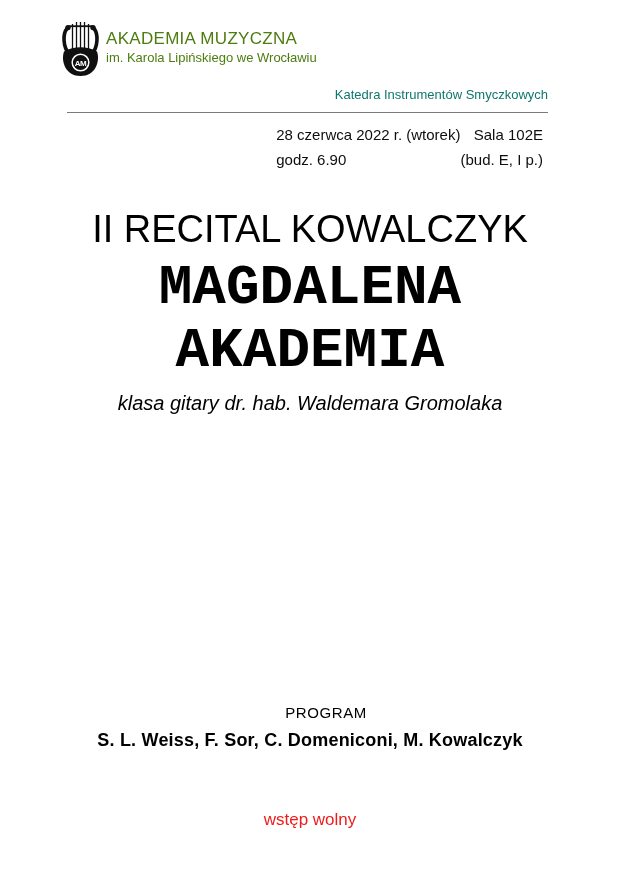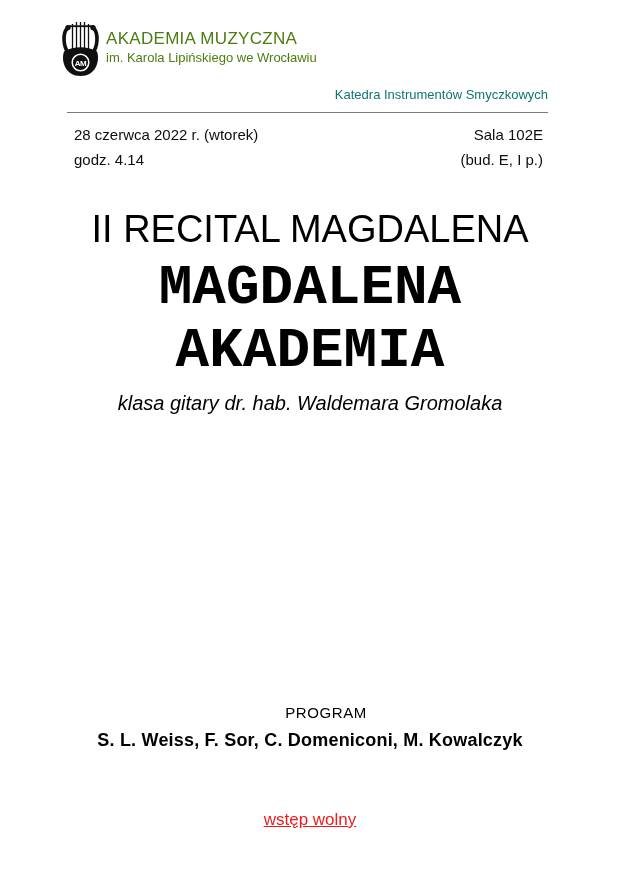--- a/index.html
+++ b/index.html
@@ -5,34 +5,34 @@
   html,body { margin:0; padding:0; background:#ffffff; }
   .page {
     position:relative; width:620px; height:877px; background:#ffffff;
     font-family:"Liberation Sans", sans-serif; color:#000; overflow:hidden;
   }
   .lyre-icon { position:absolute; left:57px; top:19px; }
   .org-name  { position:absolute; left:106px; top:28px; font-size:17px; line-height:22px; color:#4d7c0f; letter-spacing:0.3px; white-space:nowrap; }
   .org-sub   { position:absolute; left:106px; top:50px; font-size:13px; line-height:16px; color:#4d7c0f; white-space:nowrap; }
   .dept      { position:absolute; top:86px; right:72px; font-size:13px; line-height:18px; color:#0f766e; white-space:nowrap; }
   .rule      { position:absolute; top:112px; left:67px; width:481px; height:1px; background:#7a7a7a; }
-  .meta      { position:absolute; top:122px; left:74px; right:77px; display:flex; justify-content:space-between; font-size:15px; line-height:25px; color:#0e0e0e; }
+  .meta      { position:absolute; top:122px; left:74px; right:77px; display:flex; justify-content:flex-end; font-size:15px; line-height:25px; color:#0e0e0e; }
   .meta-right { text-align:right; }
   .title     { position:absolute; top:205px; left:0; width:100%; text-align:center;
                font-size:38px; line-height:48px; font-weight:400; margin:0; }
   .performer { position:absolute; top:257px; left:0; width:100%; text-align:center;
                font-size:56px; line-height:63px; font-weight:700; margin:0;font-family:Liberation Mono, monospace; }
   .class-info { position:absolute; top:390px; left:0; width:100%; text-align:center;
                font-size:20px; line-height:26px; font-style:italic; }
   .program-heading { position:absolute; top:703px; left:16px; width:100%; text-align:center;
                font-size:15px; line-height:20px; letter-spacing:0.6px; }
   .composers { position:absolute; top:730px; left:0; width:100%; text-align:center;
                font-size:18px; line-height:20px; font-weight:700; letter-spacing:0.2px; }
   .admission { position:absolute; top:809px; left:0; width:100%; text-align:center;
-               font-size:17px; line-height:22px;text-decoration:underline; }
+               font-size:17px; line-height:22px; }
 </style>
 </head>
 <body>
 
 <div class="page">
 
   <svg class="lyre-icon" width="47" height="61" viewBox="0 0 47 61" aria-hidden="true">
     <g stroke="#101010" fill="none">
       <line x1="15.5" y1="5" x2="15.5" y2="32" stroke-width="1.3"></line>
       <line x1="19.5" y1="3" x2="19.5" y2="32" stroke-width="1.3"></line>
@@ -54,29 +54,29 @@
   <div class="org-name">AKADEMIA MUZYCZNA</div>
   <div class="org-sub">im. Karola Lipińskiego we Wrocławiu</div>
 
   <div class="dept">Katedra Instrumentów Smyczkowych</div>
 
   <div class="rule" style="background: rgb(122, 122, 122);"></div>
 
   <div class="meta">
     <div class="meta-left">
       <div>28 czerwca 2022 r. (wtorek)</div>
-      <div>godz. 4.14</div>
+      <div>godz. 6.90</div>
     </div>
     <div class="meta-right">
       <div>Sala 102E</div>
       <div>(bud. E, I p.)</div>
     </div>
   </div>
 
-  <h1 class="title">II RECITAL MAGDALENA</h1>
+  <h1 class="title">II RECITAL KOWALCZYK</h1>
 
   <h2 class="performer">
     <span>MAGDALENA</span><br>
     <span>AKADEMIA</span>
   </h2>
 
   <div class="class-info">klasa gitary dr. hab. Waldemara Gromolaka</div>
 
   <div class="program-heading">PROGRAM</div>
   <div class="composers">S. L. Weiss, F. Sor, C. Domeniconi, M. Kowalczyk</div>

